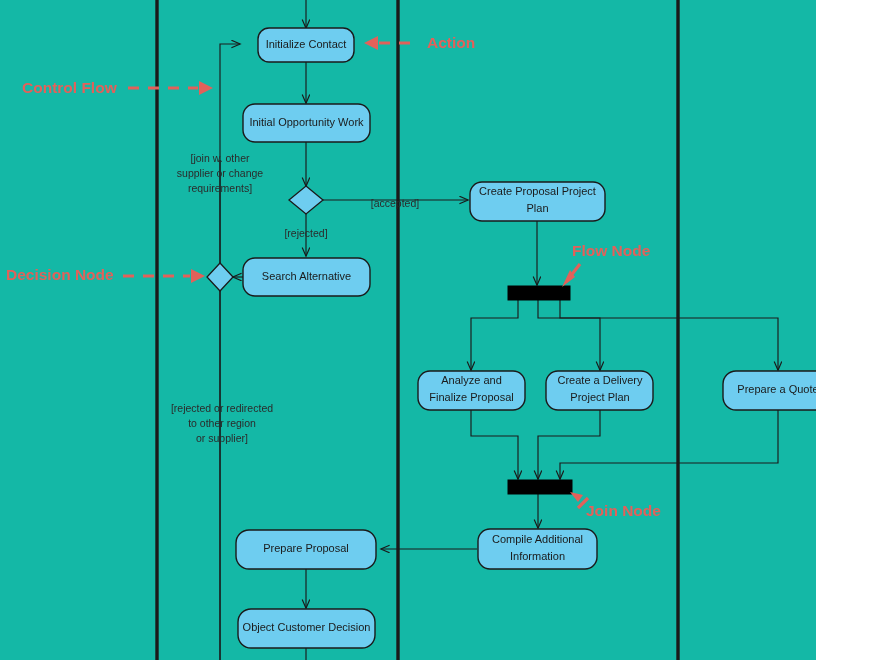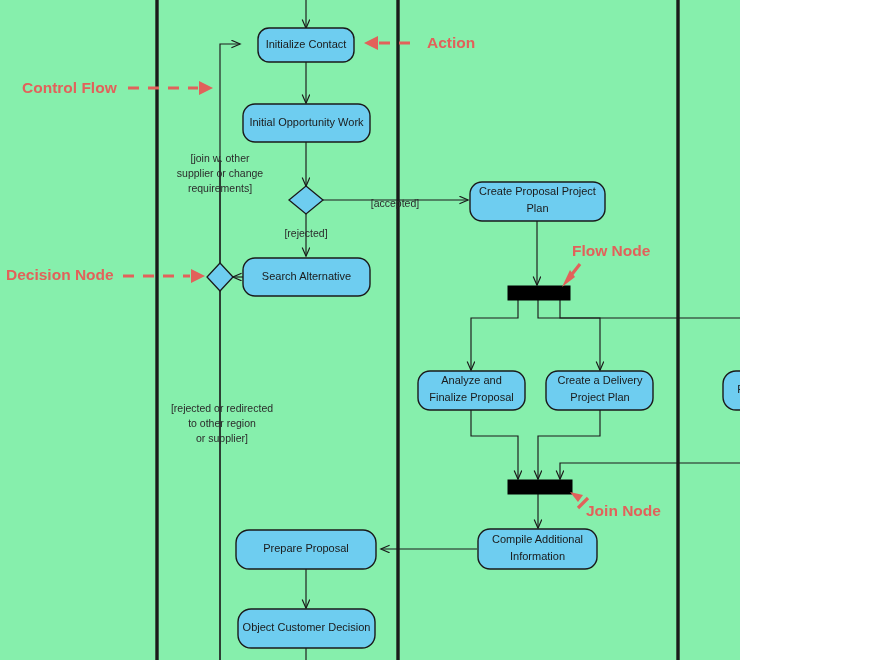--- a/index.html
+++ b/index.html
@@ -5,23 +5,23 @@
   html, body {
     margin: 0;
     padding: 0;
     background: #ffffff;
   }
   body {
     font-family: "Liberation Sans", sans-serif;
   }
   #canvas {
     position: relative;
-    width: 740px;
+    width: 816px;
     height: 660px;
-    background: #86efac;
+    background: #14b8a6;
     overflow: hidden;
   }
   #diagram-svg {
     position: absolute;
     left: 0;
     top: 0;
     width: 880px;
     height: 660px;
   }
   .node-label {

